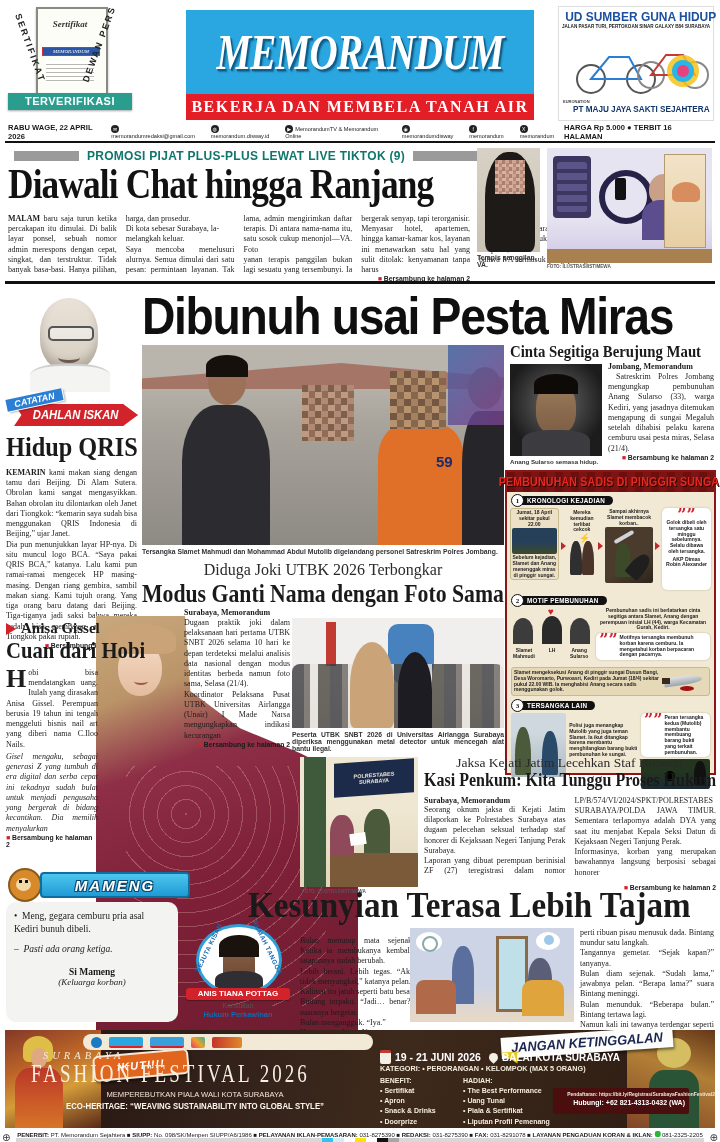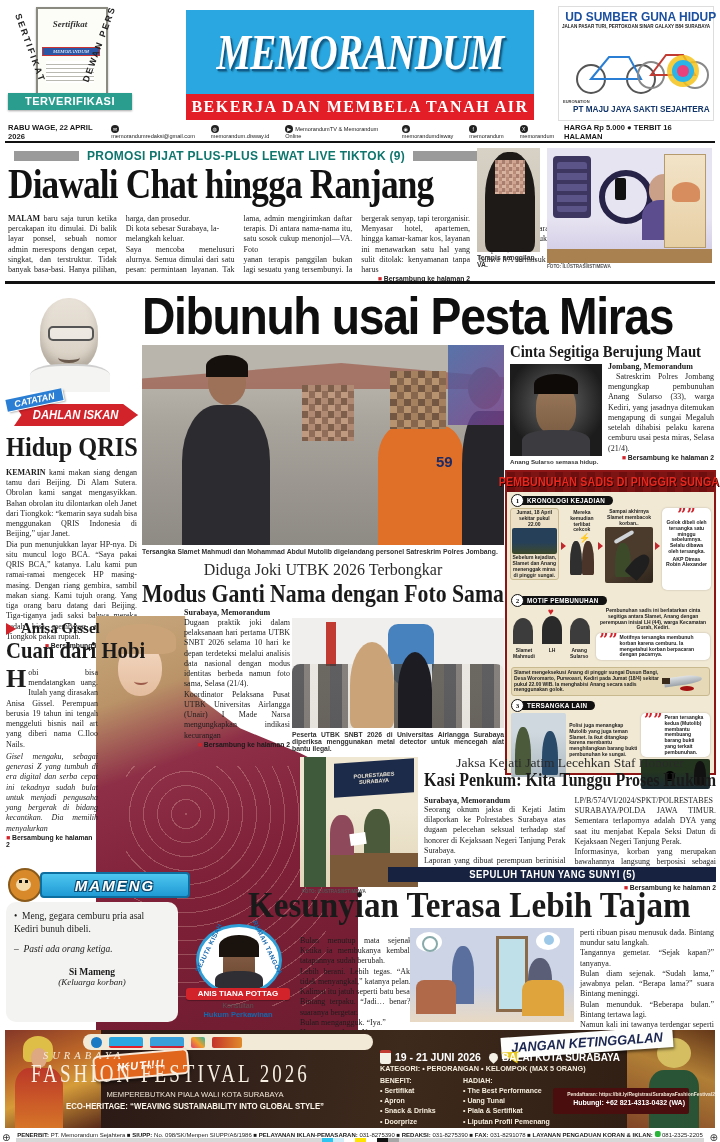--- a/index.html
+++ b/index.html
@@ -363,23 +363,20 @@
       </div>
     </div>
     <div style="margin-top:4px;width:172px;min-height:120px;background:#f3f3f1;border-radius:10px;padding:8px 8px 6px;box-sizing:border-box;">
       <p style="margin:0;font-size:9.5px;line-height:1.35;">•&nbsp; <span>Meng, gegara cemburu pria asal Kediri bunuh dibeli.</span></p>
       <p class="i" style="margin:7px 0 0;font-size:9.5px;line-height:1.35;">–&nbsp; <span>Pasti ada orang ketiga.</span></p>
       <div class="b ctr" style="margin-top:12px;font-size:9.5px;">Si Mameng</div>
       <div class="i ctr" style="font-size:9px;">(Keluarga korban)</div>
     </div>
   </div>
 
-  <div class="a" style="left:388px;top:867px;width:328px;height:15px;background:#16223f;display:flex;align-items:center;justify-content:center;z-index:2;">
-    <span class="sans b nw" style="color:#fff;font-size:10px;letter-spacing:.4px;transform:scaleX(.95);">SEPULUH TAHUN YANG SUNYI (5)</span>
-  </div>
   <div class="a b nw" style="left:248px;top:884px;font-size:36px;transform:scaleX(.92);transform-origin:left top;z-index:2;">Kesunyian Terasa Lebih Tajam</div>
 
   <div class="a" style="left:188px;top:924px;width:100px;height:100px;z-index:3;">
     <div class="a" style="left:8px;top:0;width:80px;height:66px;background:#fff;border:3px solid #2f9fd8;border-radius:50%;overflow:hidden;">
       <div class="a" style="left:24px;top:14px;width:32px;height:40px;background:linear-gradient(#8a6248,#6e4a34);border-radius:46% 46% 0 0;"></div>
       <div class="a" style="left:20px;top:8px;width:40px;height:22px;background:#1a120c;border-radius:50% 50% 0 0;"></div>
       <div class="a" style="left:16px;top:44px;width:48px;height:22px;background:#2e2e34;border-radius:40% 40% 0 0;"></div>
     </div>
     <div class="a sans b nw" style="left:-6px;top:20px;font-size:6.5px;color:#1668ad;transform:rotate(-64deg);letter-spacing:.5px;">SEJUTA KISAH</div>
     <div class="a sans b nw" style="right:-10px;top:20px;font-size:6.5px;color:#1668ad;transform:rotate(64deg);letter-spacing:.5px;">RUMAH TANGGA</div>

